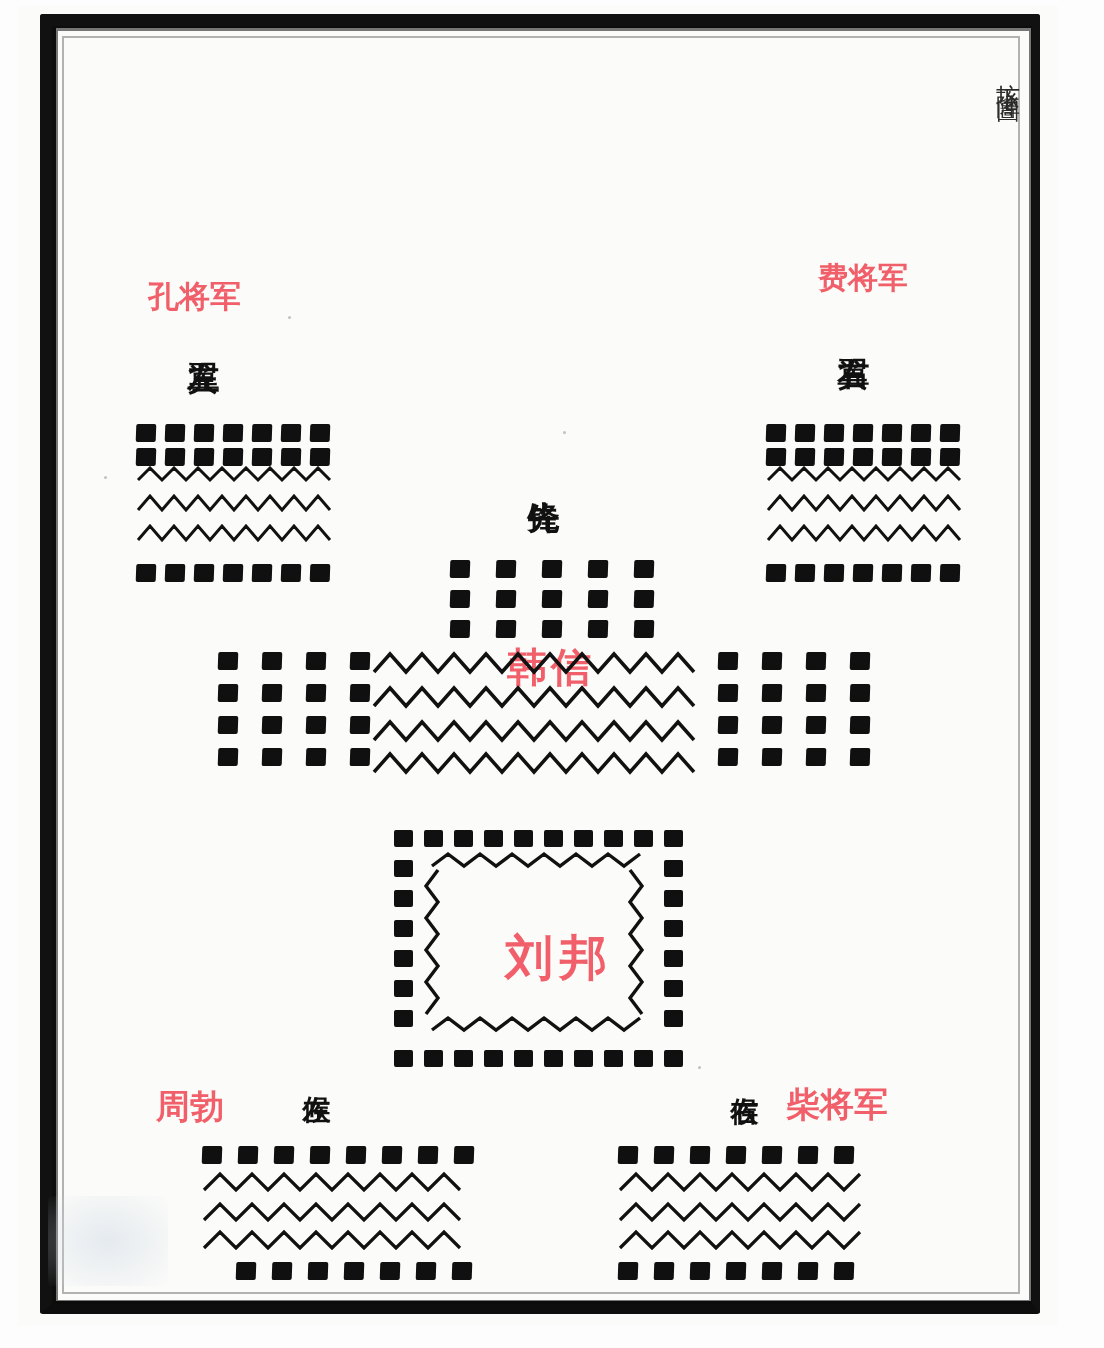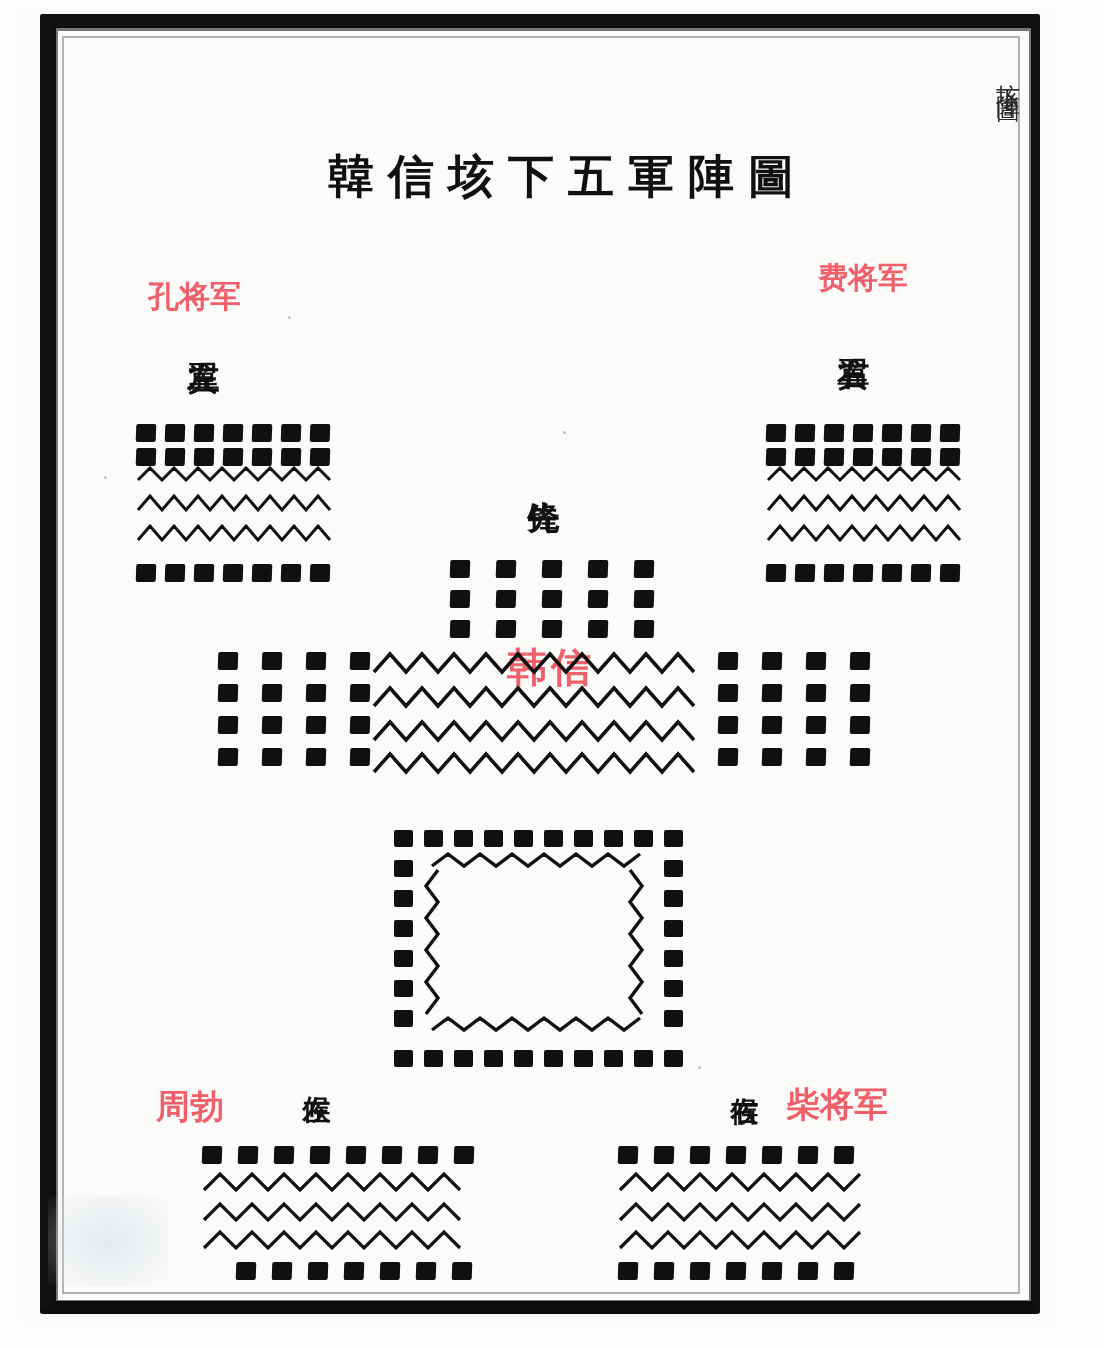--- a/index.html
+++ b/index.html
@@ -163,21 +163,20 @@
   }
 </style>
 </head>
 <body>
 
 <div id="page">
   <div class="paper">
     <div class="ink-border"></div>
     <div class="inner-line"></div>
 
-    <div class="title">韓信垓下五軍陣圖</div>
 
     <div class="side-col">垓下陣圖</div>
 
     <div class="lbl red" style="left:130px; top:270px; font-size:31px;">孔将军</div>
     <div class="lbl blk vert" style="left:170px; top:330px; font-size:32px; line-height:1.0;">左翼</div>
 
     <div class="block" style="left:118px; top:418px;">
       <div class="row">
         <span class="sq"></span>
           <span class="sq"></span>
@@ -376,20 +375,21 @@
           <rect x="286" y="192" width="19" height="17" rx="2"></rect>
       </g>
 
       <g fill="none" stroke="#111" stroke-width="3.4">
         <polyline points="54,48 70,36 86,48 102,36 118,48 134,36 150,48 166,36 182,48 198,36 214,48 230,36 246,48 262,36"></polyline>
         <polyline points="54,212 70,200 86,212 102,200 118,212 134,200 150,212 166,200 182,212 198,200 214,212 230,200 246,212 262,200"></polyline>
         <polyline points="60,52 48,68 60,84 48,100 60,116 48,132 60,148 48,164 60,180 48,196"></polyline>
         <polyline points="252,52 264,68 252,84 264,100 252,116 264,132 252,148 264,164 252,180 264,196"></polyline>
       </g>
     </svg>
+    <div class="lbl red" style="left:487px; top:920px; font-size:48px; letter-spacing:6px;">刘邦</div>
 
     <div class="lbl red" style="left:138px; top:1078px; font-size:34px;">周勃</div>
     <div class="lbl blk vert" style="left:284px; top:1068px; font-size:28px; line-height:1.0;">左候</div>
 
     <div class="block" style="left:184px; top:1140px;">
       <div class="row">
         <span class="sq" style="margin-right:16px"></span>
           <span class="sq" style="margin-right:16px"></span>
           <span class="sq" style="margin-right:16px"></span>
           <span class="sq" style="margin-right:16px"></span>

